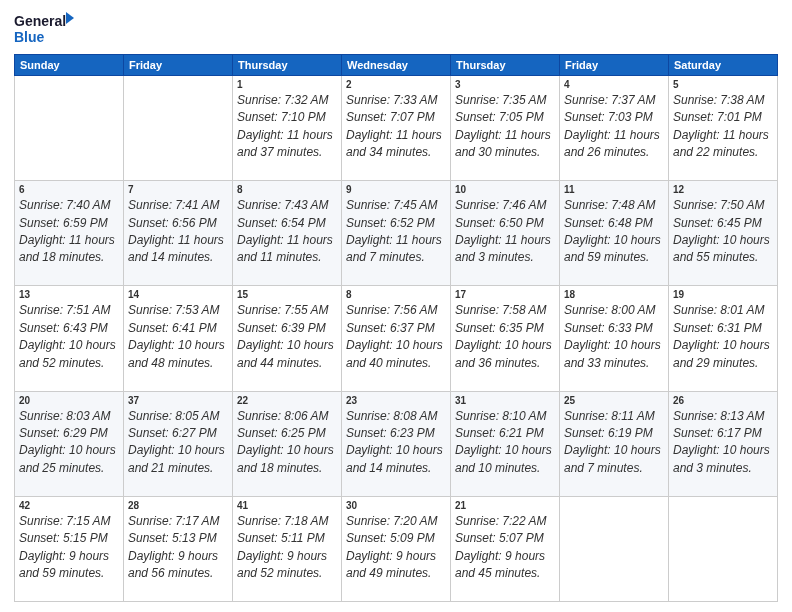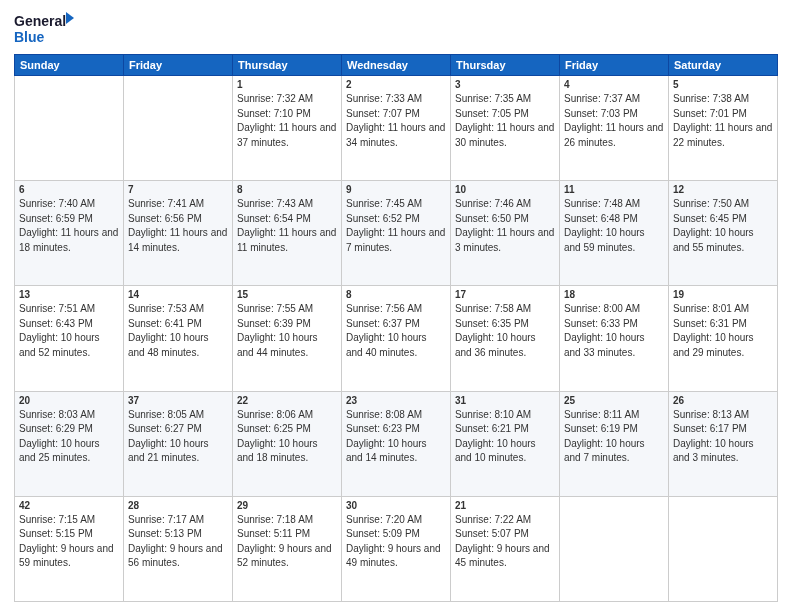--- a/index.html
+++ b/index.html
@@ -70,21 +70,22 @@
       background-color: #fff;
     }
     .day-number {
       font-size: 10px;
       font-weight: bold;
       display: block;
       margin-bottom: 2px;
     }
     .day-info {
       line-height: 1.45;
-      font-size: 10px;
+      font-size: 12px;
+      font-style: italic;
     }
     .empty-cell {
       background-color: #fff !important;
     }
   </style>
 </head>
 <body>
 
 <div class="page">
   <div class="header">
@@ -231,21 +232,21 @@
         <tr>
           <td>
             <span class="day-number">42</span>
             <div class="day-info">Sunrise: 7:15 AM<br>Sunset: 5:15 PM<br>Daylight: 9 hours and 59 minutes.</div>
           </td>
           <td>
             <span class="day-number">28</span>
             <div class="day-info">Sunrise: 7:17 AM<br>Sunset: 5:13 PM<br>Daylight: 9 hours and 56 minutes.</div>
           </td>
           <td>
-            <span class="day-number">29</span>
+            <span class="day-number">41</span>
             <div class="day-info">Sunrise: 7:18 AM<br>Sunset: 5:11 PM<br>Daylight: 9 hours and 52 minutes.</div>
           </td>
           <td>
             <span class="day-number">30</span>
             <div class="day-info">Sunrise: 7:20 AM<br>Sunset: 5:09 PM<br>Daylight: 9 hours and 49 minutes.</div>
           </td>
           <td>
             <span class="day-number">21</span>
             <div class="day-info">Sunrise: 7:22 AM<br>Sunset: 5:07 PM<br>Daylight: 9 hours and 45 minutes.</div>
           </td>

